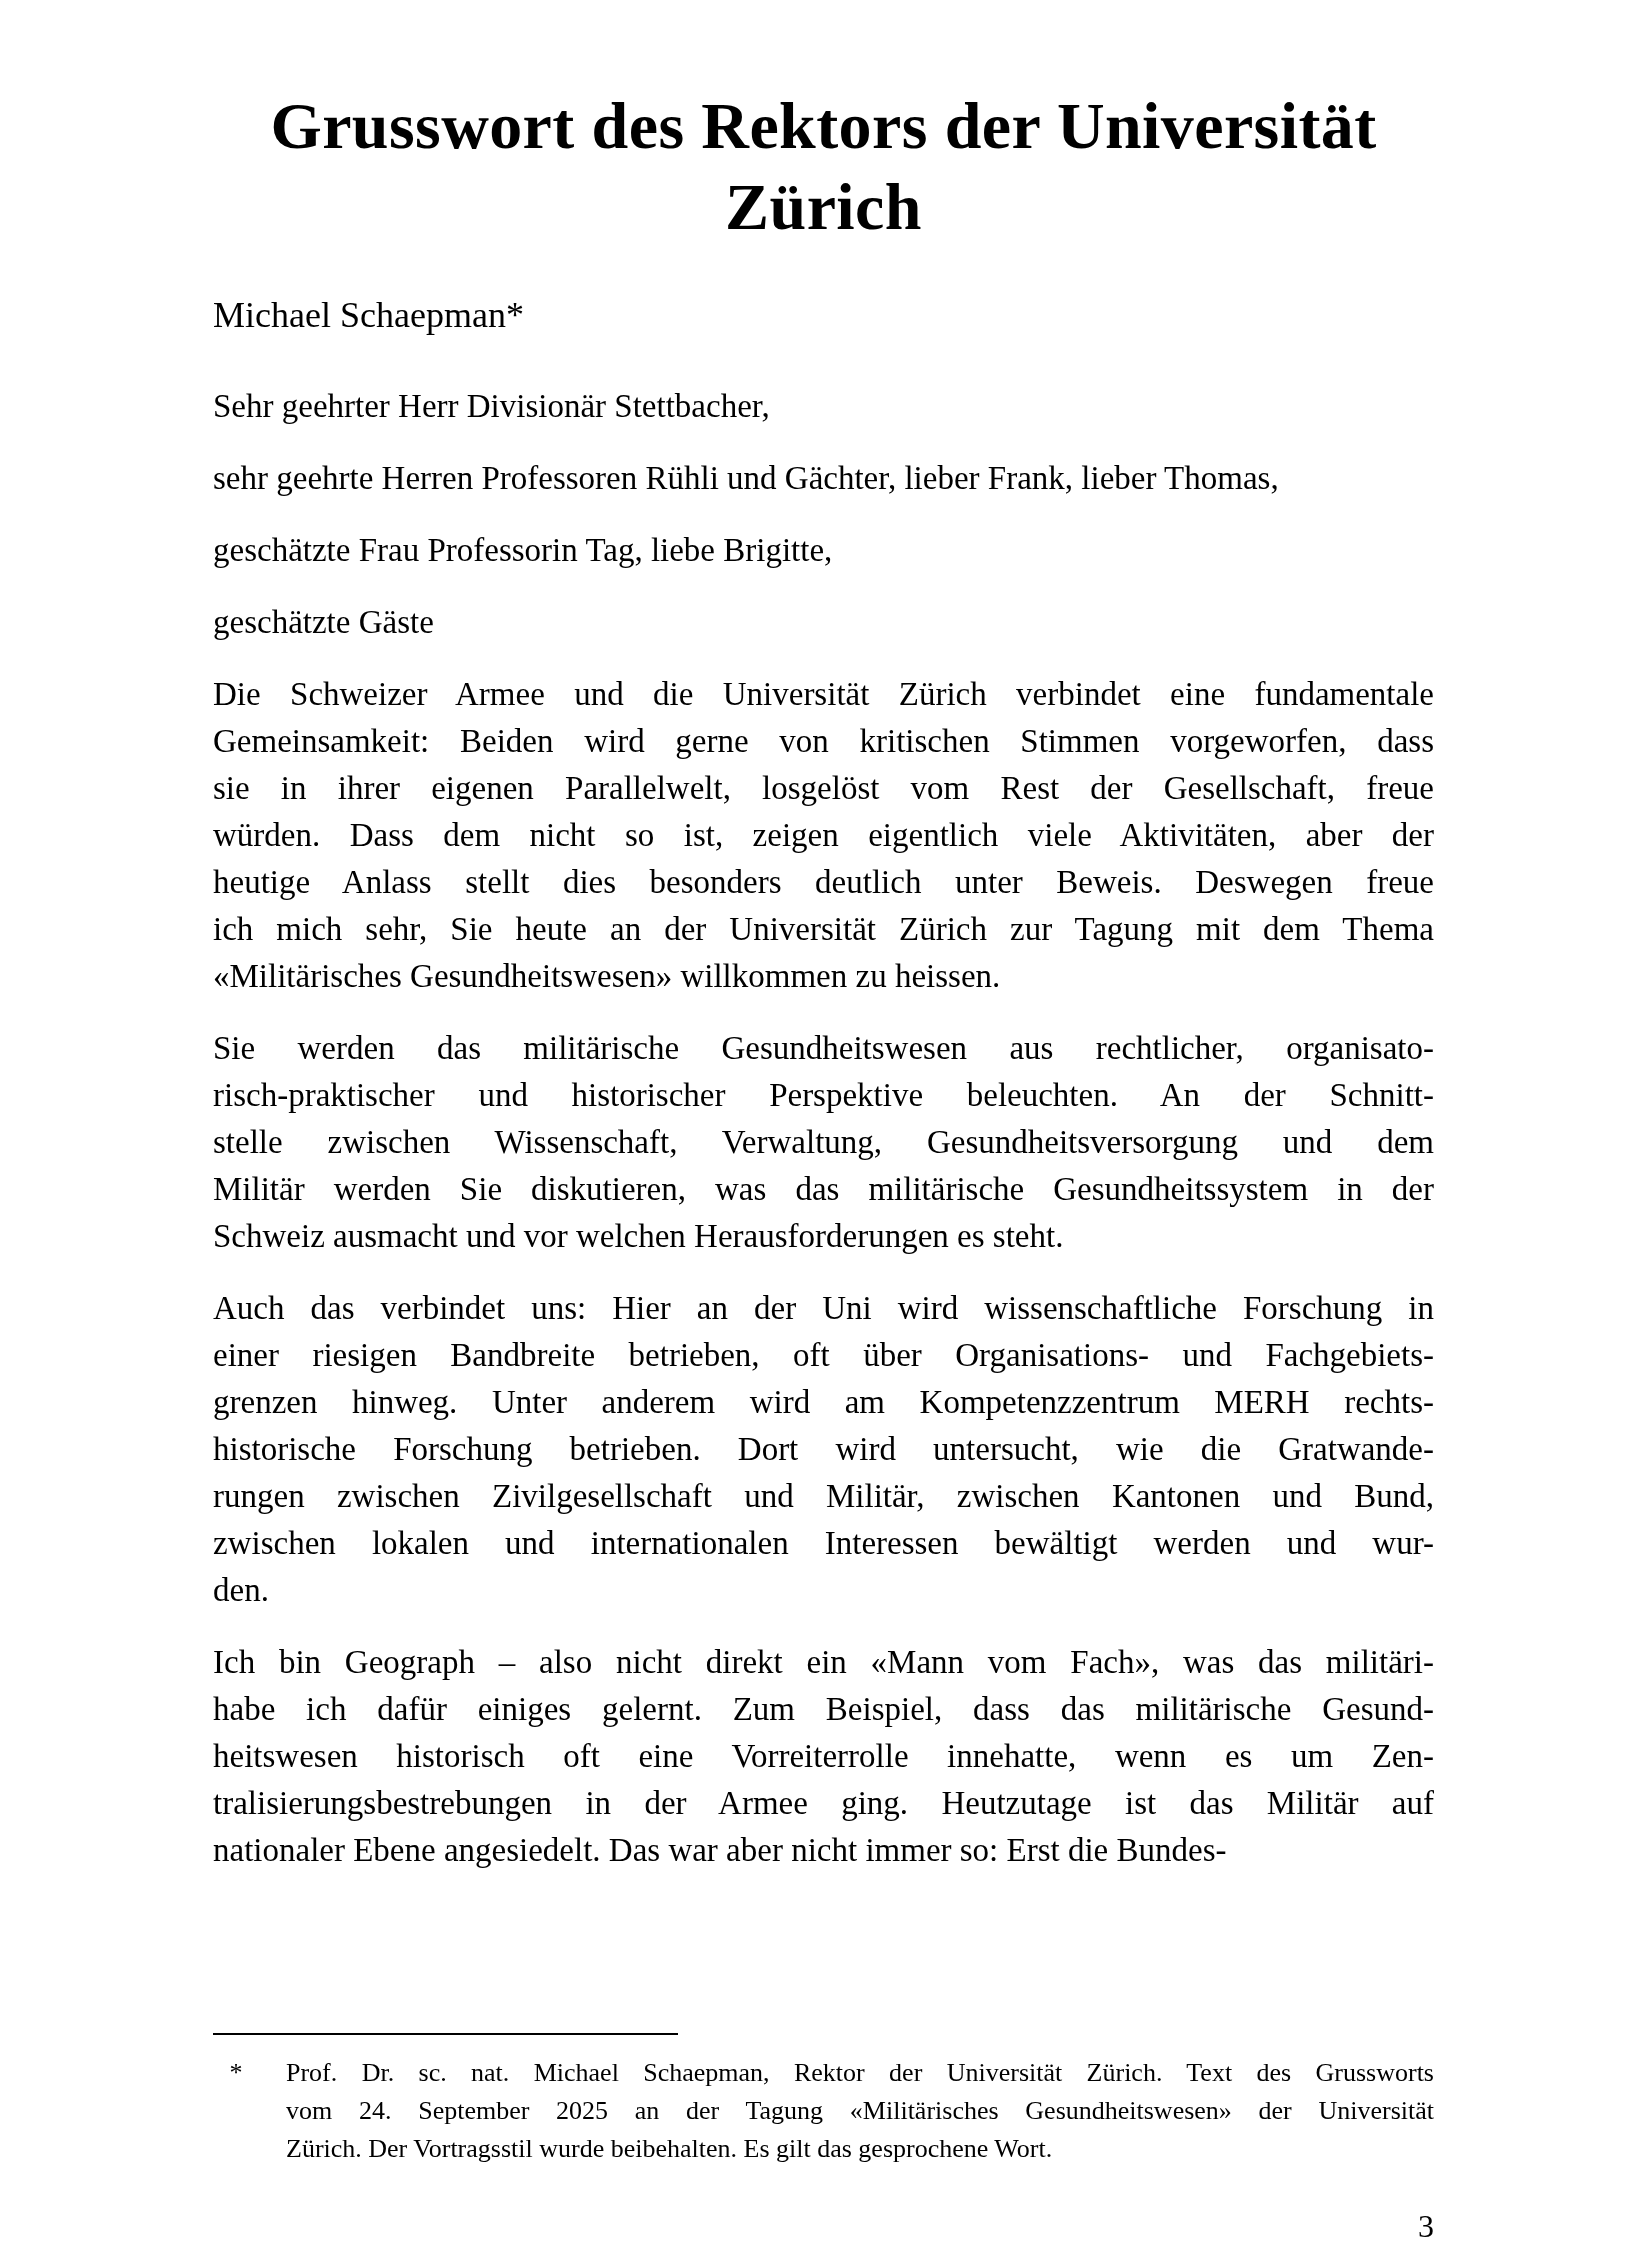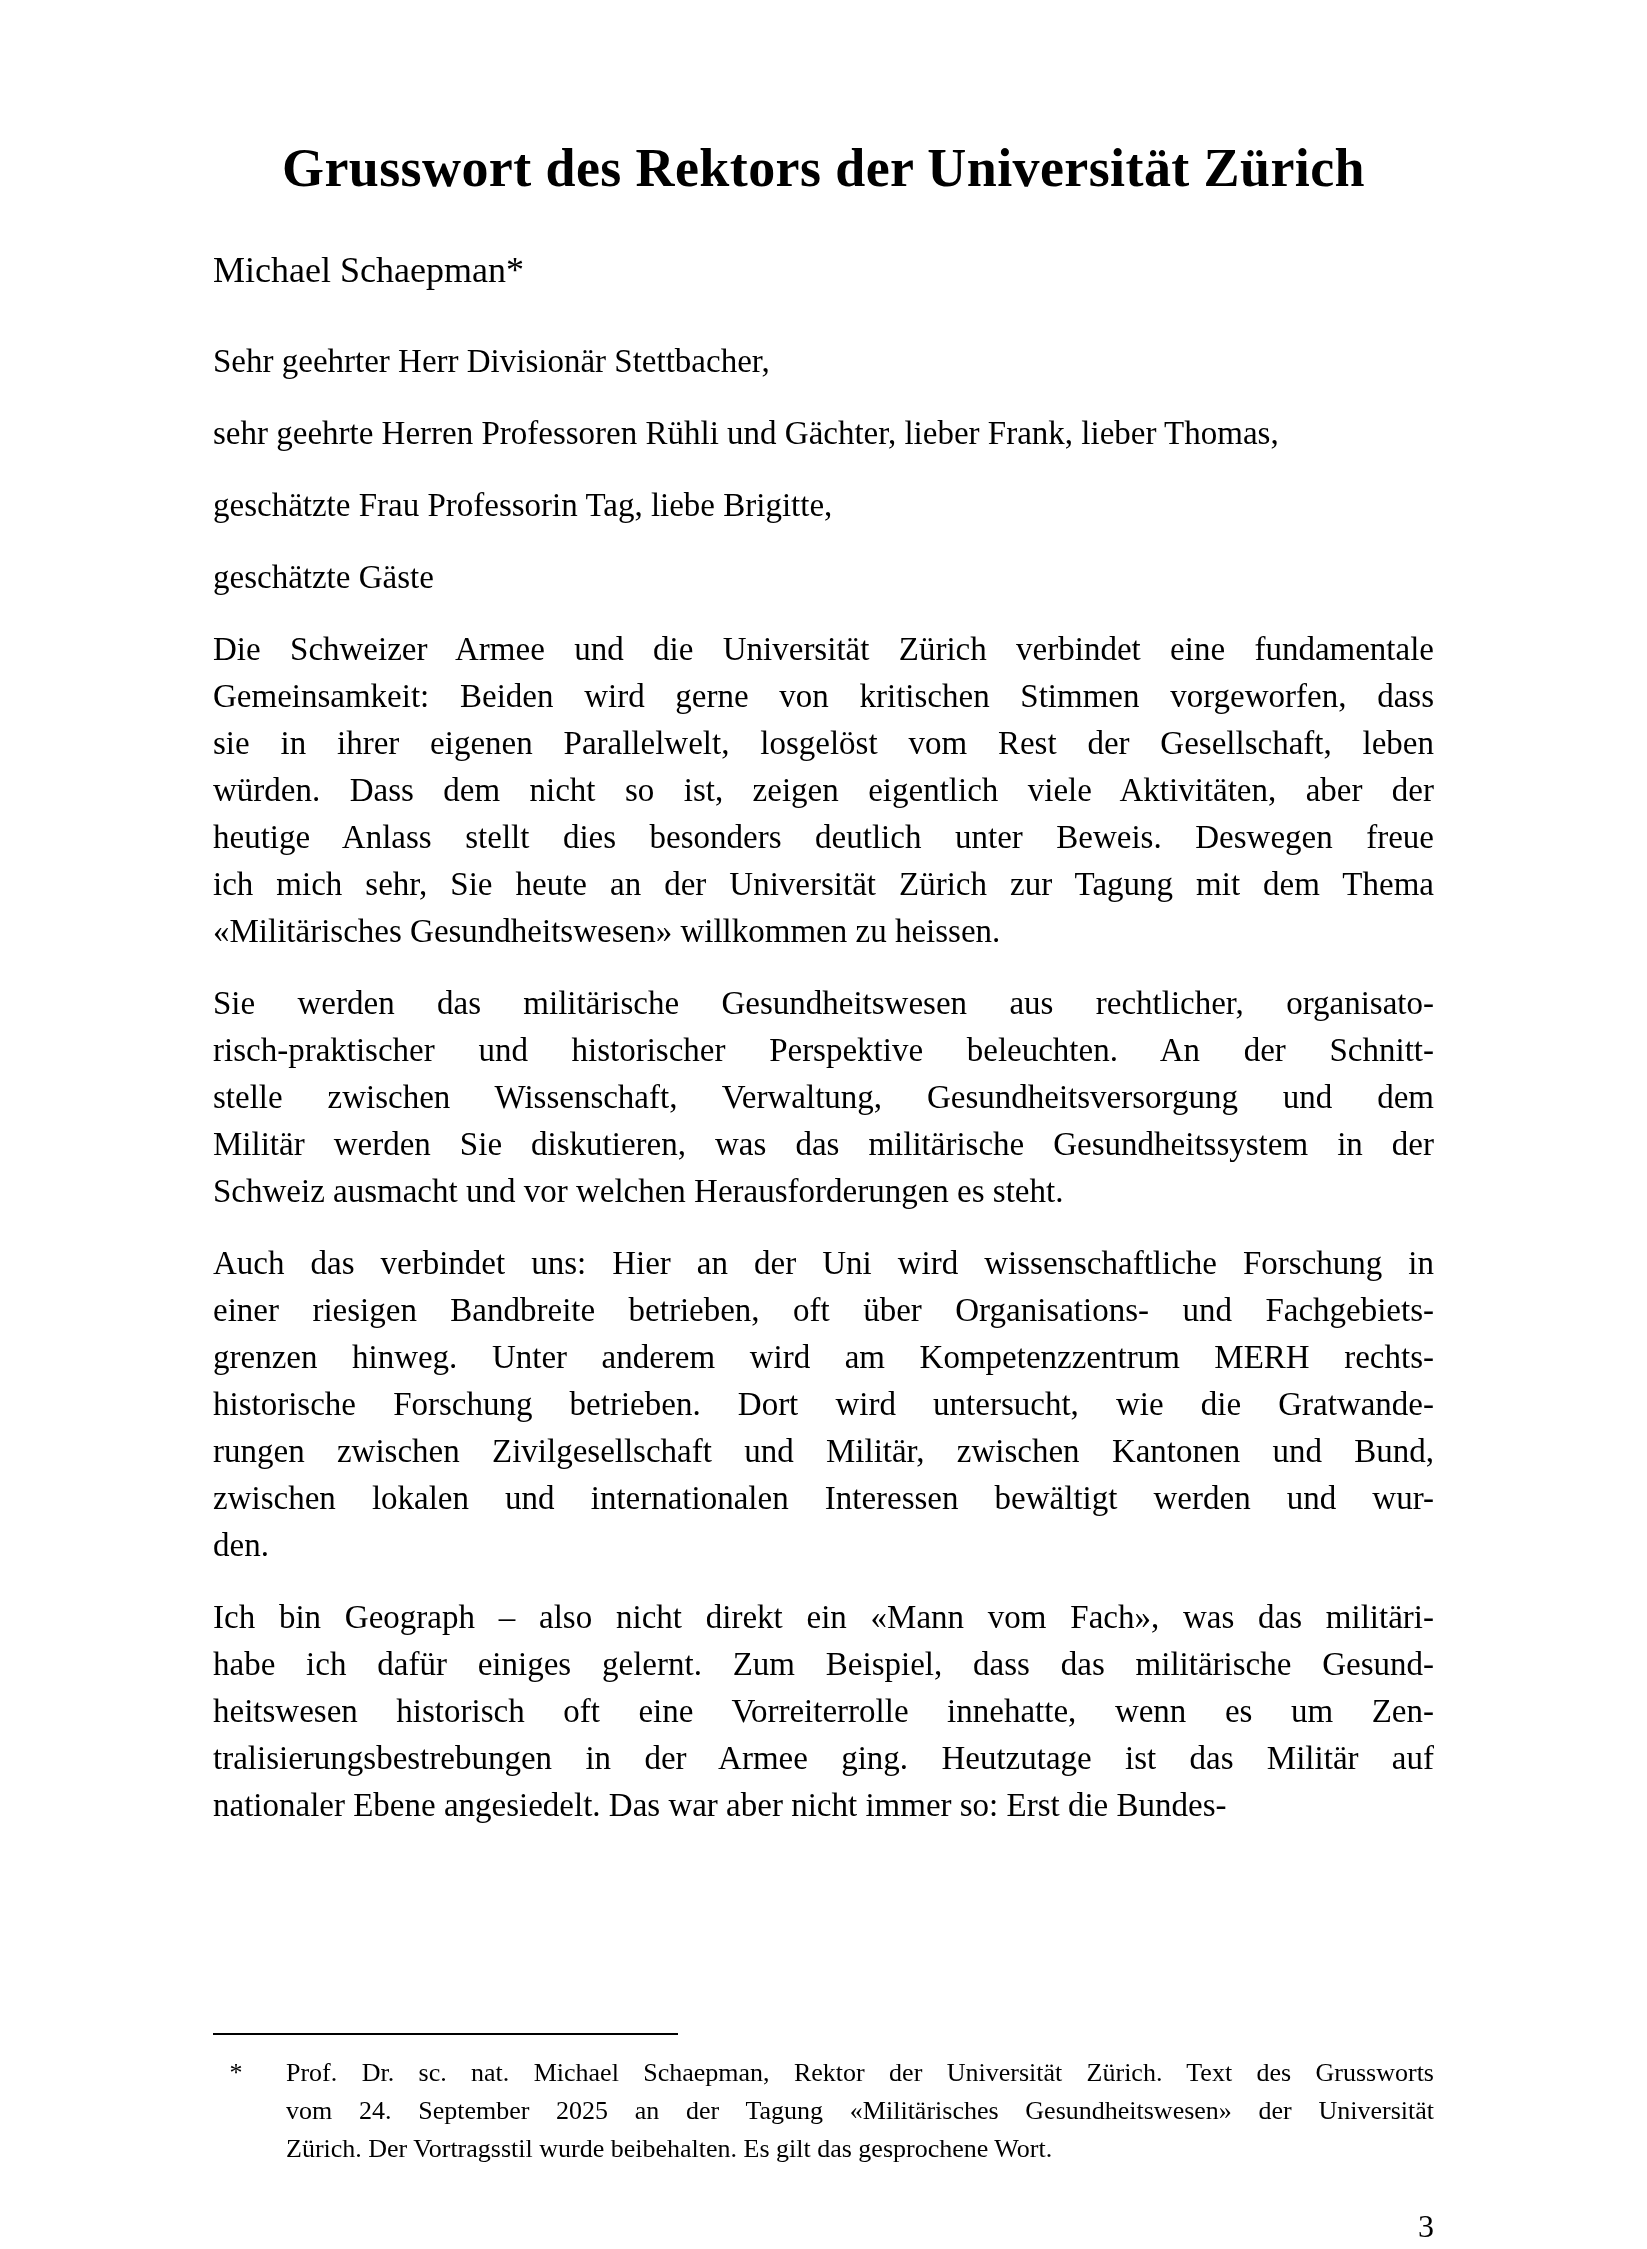--- a/index.html
+++ b/index.html
@@ -14,23 +14,23 @@
     margin: 0 auto;
     background: #ffffff;
     color: #000000;
     font-family: "Liberation Serif", "DejaVu Serif", serif;
     overflow: hidden;
     box-sizing: border-box;
     padding-left: 213px;
     padding-right: 213px;
   }
   .title {
-    margin: 16px;
-    padding-top: 120px;
-    font-size: 54px;
+    margin: 0;
+    padding-top: 86px;
+    font-size: 66px;
     line-height: 1.22;
     font-weight: bold;
     text-align: center;
     letter-spacing: 0.4px;
   }
   .author {
     margin-top: 50px;
     font-size: 36px;
     line-height: 1.0;
     text-align: left;
@@ -96,21 +96,21 @@
       </div>
       <div class="para">
         <div class="line last">geschätzte Frau Professorin Tag, liebe Brigitte,</div>
       </div>
       <div class="para">
         <div class="line last">geschätzte Gäste</div>
       </div>
       <div class="para">
         <div class="line">Die Schweizer Armee und die Universität Zürich verbindet eine fundamentale</div>
         <div class="line">Gemeinsamkeit: Beiden wird gerne von kritischen Stimmen vorgeworfen, dass</div>
-        <div class="line">sie in ihrer eigenen Parallelwelt, losgelöst vom Rest der Gesellschaft, leben</div>
+        <div class="line">sie in ihrer eigenen Parallelwelt, losgelöst vom Rest der Gesellschaft, freue</div>
         <div class="line">würden. Dass dem nicht so ist, zeigen eigentlich viele Aktivitäten, aber der</div>
         <div class="line">heutige Anlass stellt dies besonders deutlich unter Beweis. Deswegen freue</div>
         <div class="line">ich mich sehr, Sie heute an der Universität Zürich zur Tagung mit dem Thema</div>
         <div class="line last">«Militärisches Gesundheitswesen» willkommen zu heissen.</div>
       </div>
       <div class="para">
         <div class="line">Sie werden das militärische Gesundheitswesen aus rechtlicher, organisato-</div>
         <div class="line">risch-praktischer und historischer Perspektive beleuchten. An der Schnitt-</div>
         <div class="line">stelle zwischen Wissenschaft, Verwaltung, Gesundheitsversorgung und dem</div>
         <div class="line">Militär werden Sie diskutieren, was das militärische Gesundheitssystem in der</div>

